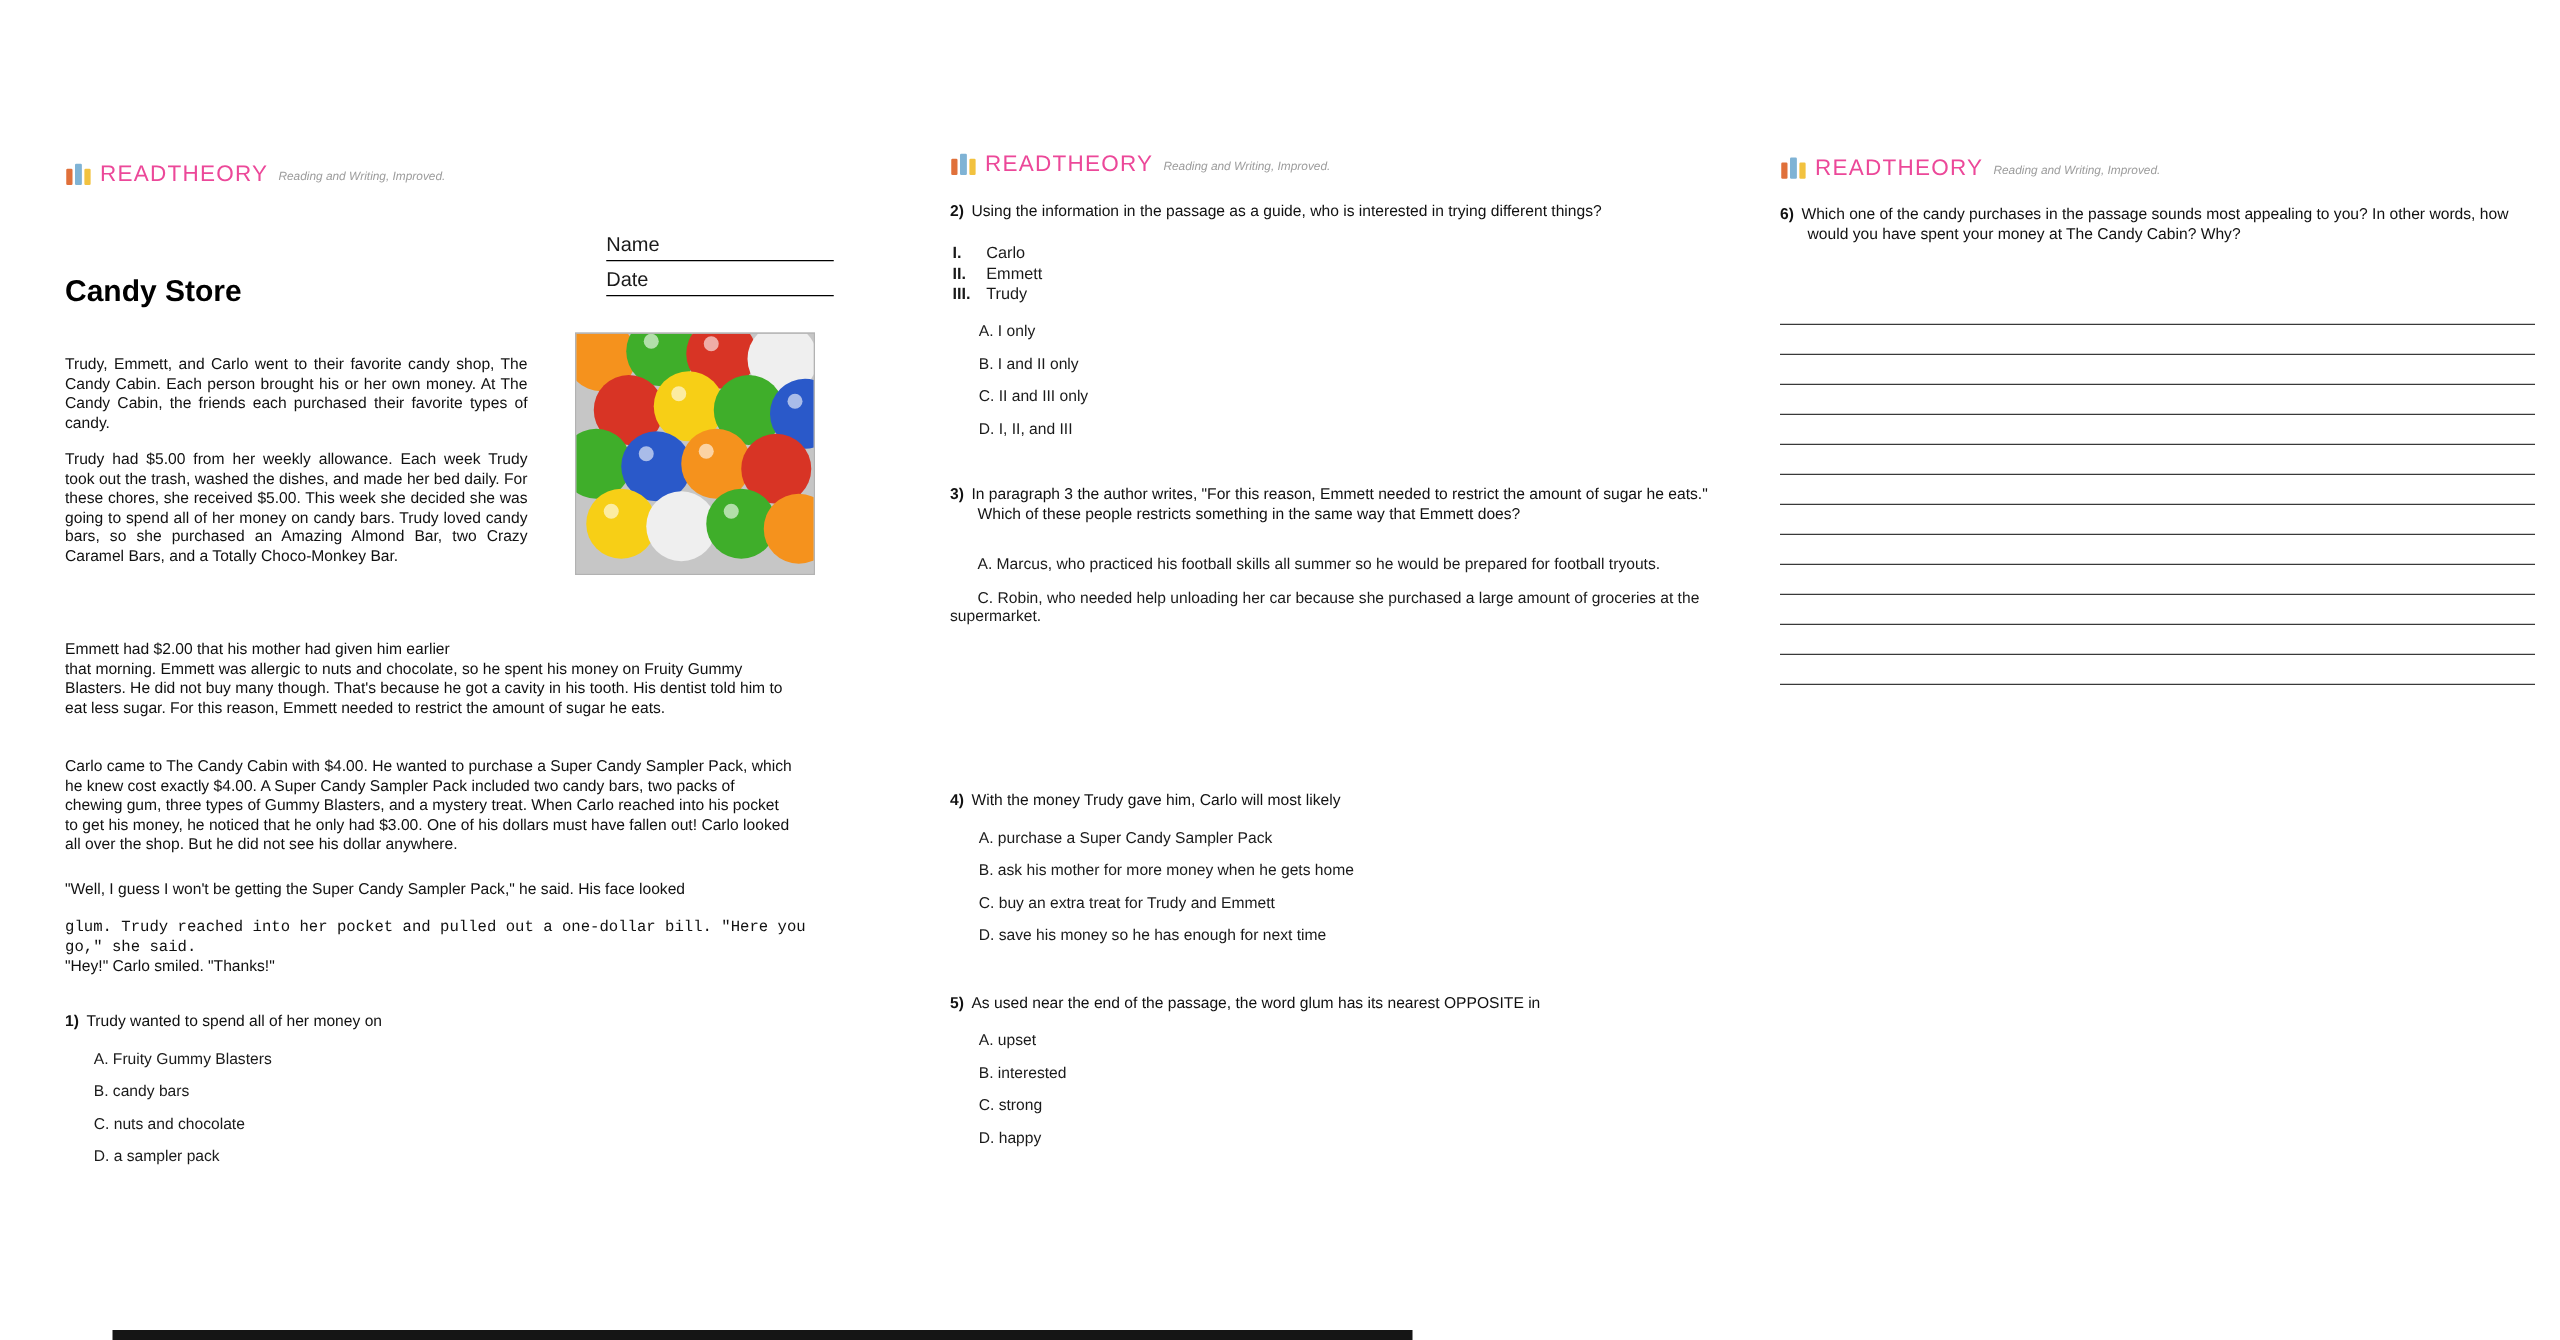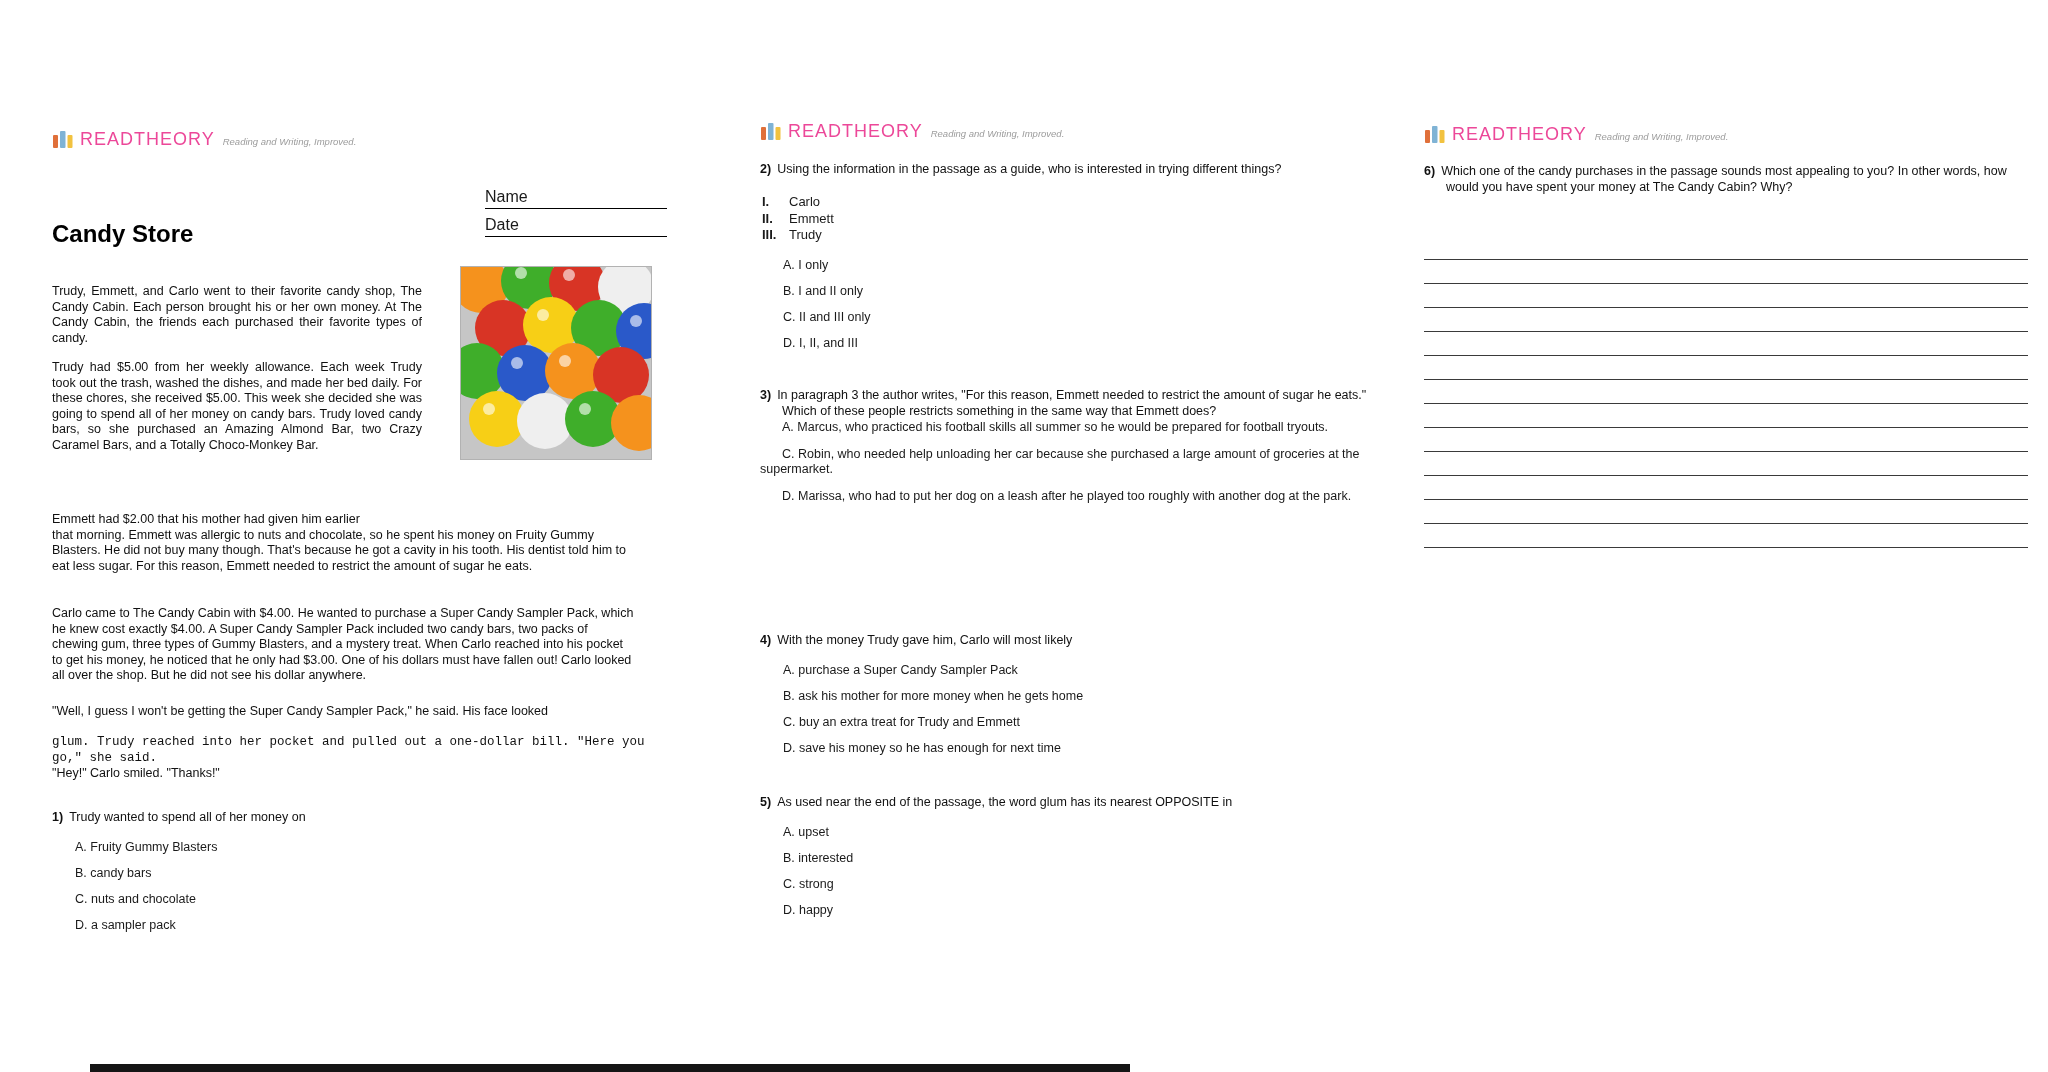--- a/index.html
+++ b/index.html
@@ -153,24 +153,23 @@
       <div class="opt">A. I only</div>
       <div class="opt">B. I and II only</div>
       <div class="opt">C. II and III only</div>
       <div class="opt">D. I, II, and III</div>
     </div>
 
     <div class="q" style="top:388px; width:625px;">
       <span class="qnum">3)</span><span>In paragraph 3 the author writes, "For this reason, Emmett needed to restrict the amount of sugar he eats." Which of these people </span><b>restricts</b><span> something in the same way that Emmett does?</span>
     </div>
 
-    <div class="opts" style="top:420px; width:625px;">
+    <div class="opts" style="top:444px; width:625px;">
       <div class="optwrap">A. Marcus, who practiced his football skills all summer so he would be prepared for football tryouts.</div>
       <div class="optwrap">C. Robin, who needed help unloading her car because she purchased a large amount of groceries at the supermarket.</div>
-      <div class="optwrap">D. Marissa, who had to put her dog on a leash after he played too roughly with another dog at the park.</div>
     </div>
 
     <div class="q" style="top:633px; width:640px;">
       <span class="qnum">4)</span><span>With the money Trudy gave him, Carlo will most likely</span>
     </div>
     <div class="opts" style="top:663px;">
       <div class="opt">A. purchase a Super Candy Sampler Pack</div>
       <div class="opt">B. ask his mother for more money when he gets home</div>
       <div class="opt">C. buy an extra treat for Trudy and Emmett</div>
       <div class="opt">D. save his money so he has enough for next time</div>

